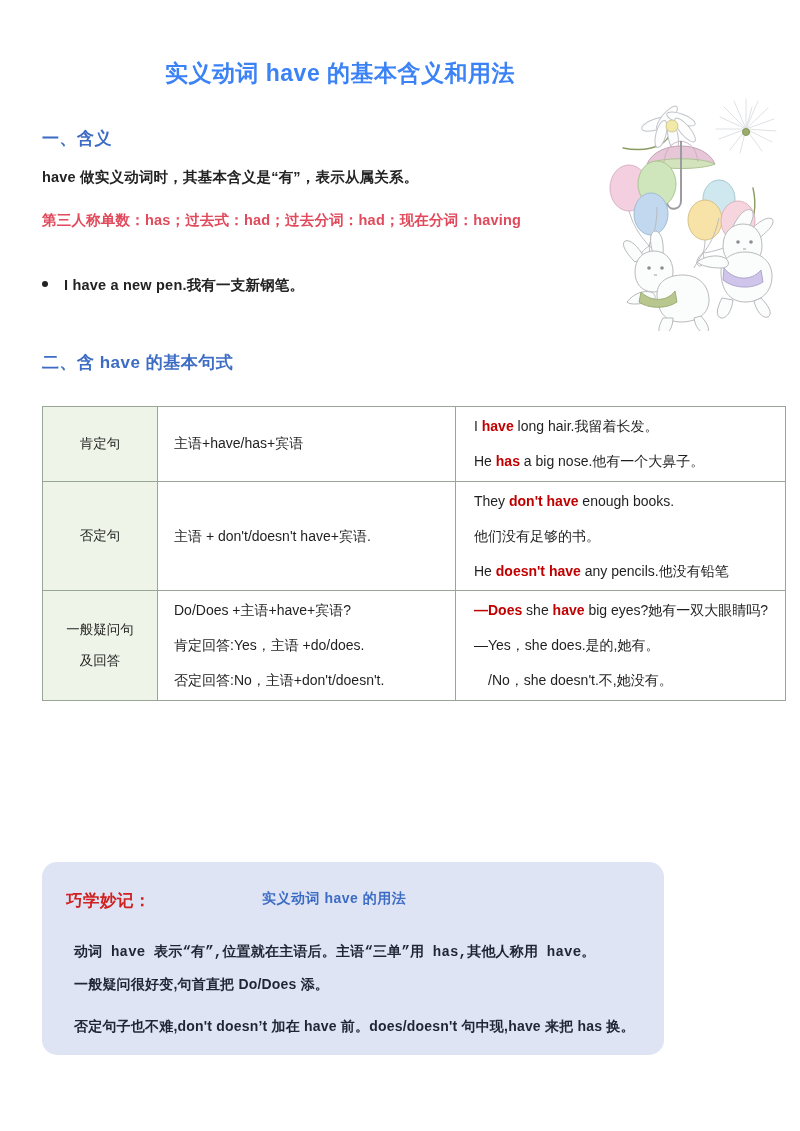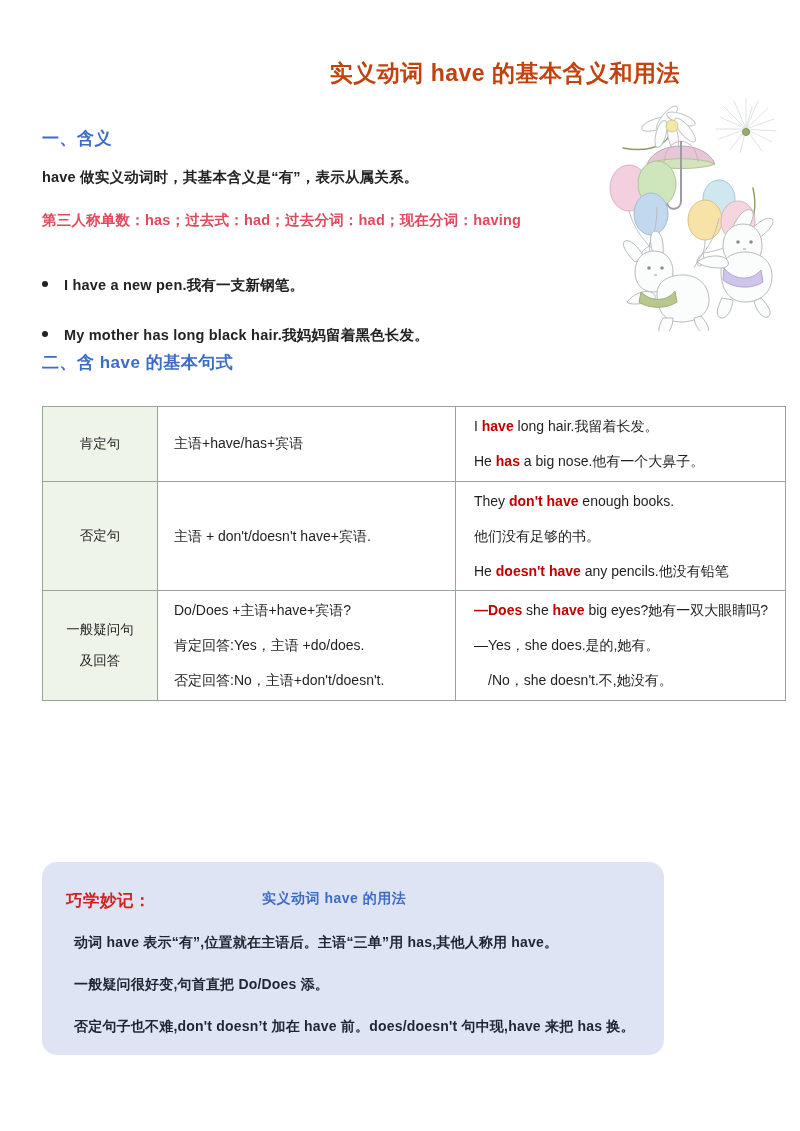--- a/index.html
+++ b/index.html
@@ -20,24 +20,24 @@
     inset: 0;
     padding: 0;
   }
 
   
   .doc-title {
     position: absolute;
     left: 0;
     top: 58px;
     width: 680px;
-    text-align: right;
+    text-align: center;
     font-size: 23px;
     font-weight: bold;
-    color: #c2410c;
+    color: #3b82f6;
     letter-spacing: 0.5px;
   }
 
   
   .section-heading {
     position: absolute;
     left: 42px;
     font-size: 17px;
     font-weight: bold;
     color: #3c6cc4;
@@ -158,21 +158,21 @@
     letter-spacing: 0.5px;
   }
   .tip-line {
     position: absolute;
     left: 32px;
     font-size: 14px;
     font-weight: bold;
     color: #1f2533;
     letter-spacing: 0.2px;
   }
-  #tip-line-0 { top: 72px; }
+  #tip-line-0 { top: 81px; font-family: Liberation Mono, monospace; }
   #tip-line-1 { top: 114px; }
   #tip-line-2 { top: 156px; }
 
   
   .illustration {
     position: absolute;
     left: 605px;
     top: 96px;
     width: 175px;
     height: 235px;
@@ -305,24 +305,20 @@
   <div class="section-heading" id="sec1-heading">一、含义</div>
 
   <div class="body-line" id="meaning-line">have 做实义动词时，其基本含义是“有”，表示从属关系。</div>
 
   <div class="body-line" id="forms-line">第三人称单数：has；过去式：had；过去分词：had；现在分词：having</div>
 
   <div class="bullet-line" id="bullet-0">
     <span class="bullet-dot"></span>
     <span>I have a new pen.我有一支新钢笔。</span>
   </div>
-  <div class="bullet-line" id="bullet-1">
-    <span class="bullet-dot"></span>
-    <span>My mother has long black hair.我妈妈留着黑色长发。</span>
-  </div>
 
   <div class="section-heading" id="sec2-heading">二、含 have 的基本句式</div>
 
   <table class="pattern-table" id="pattern-table">
     <tbody id="pattern-table-body">
         <tr>
           <td class="col-type">
             <div class="type-lines">
               <div>肯定句</div>
             </div>

